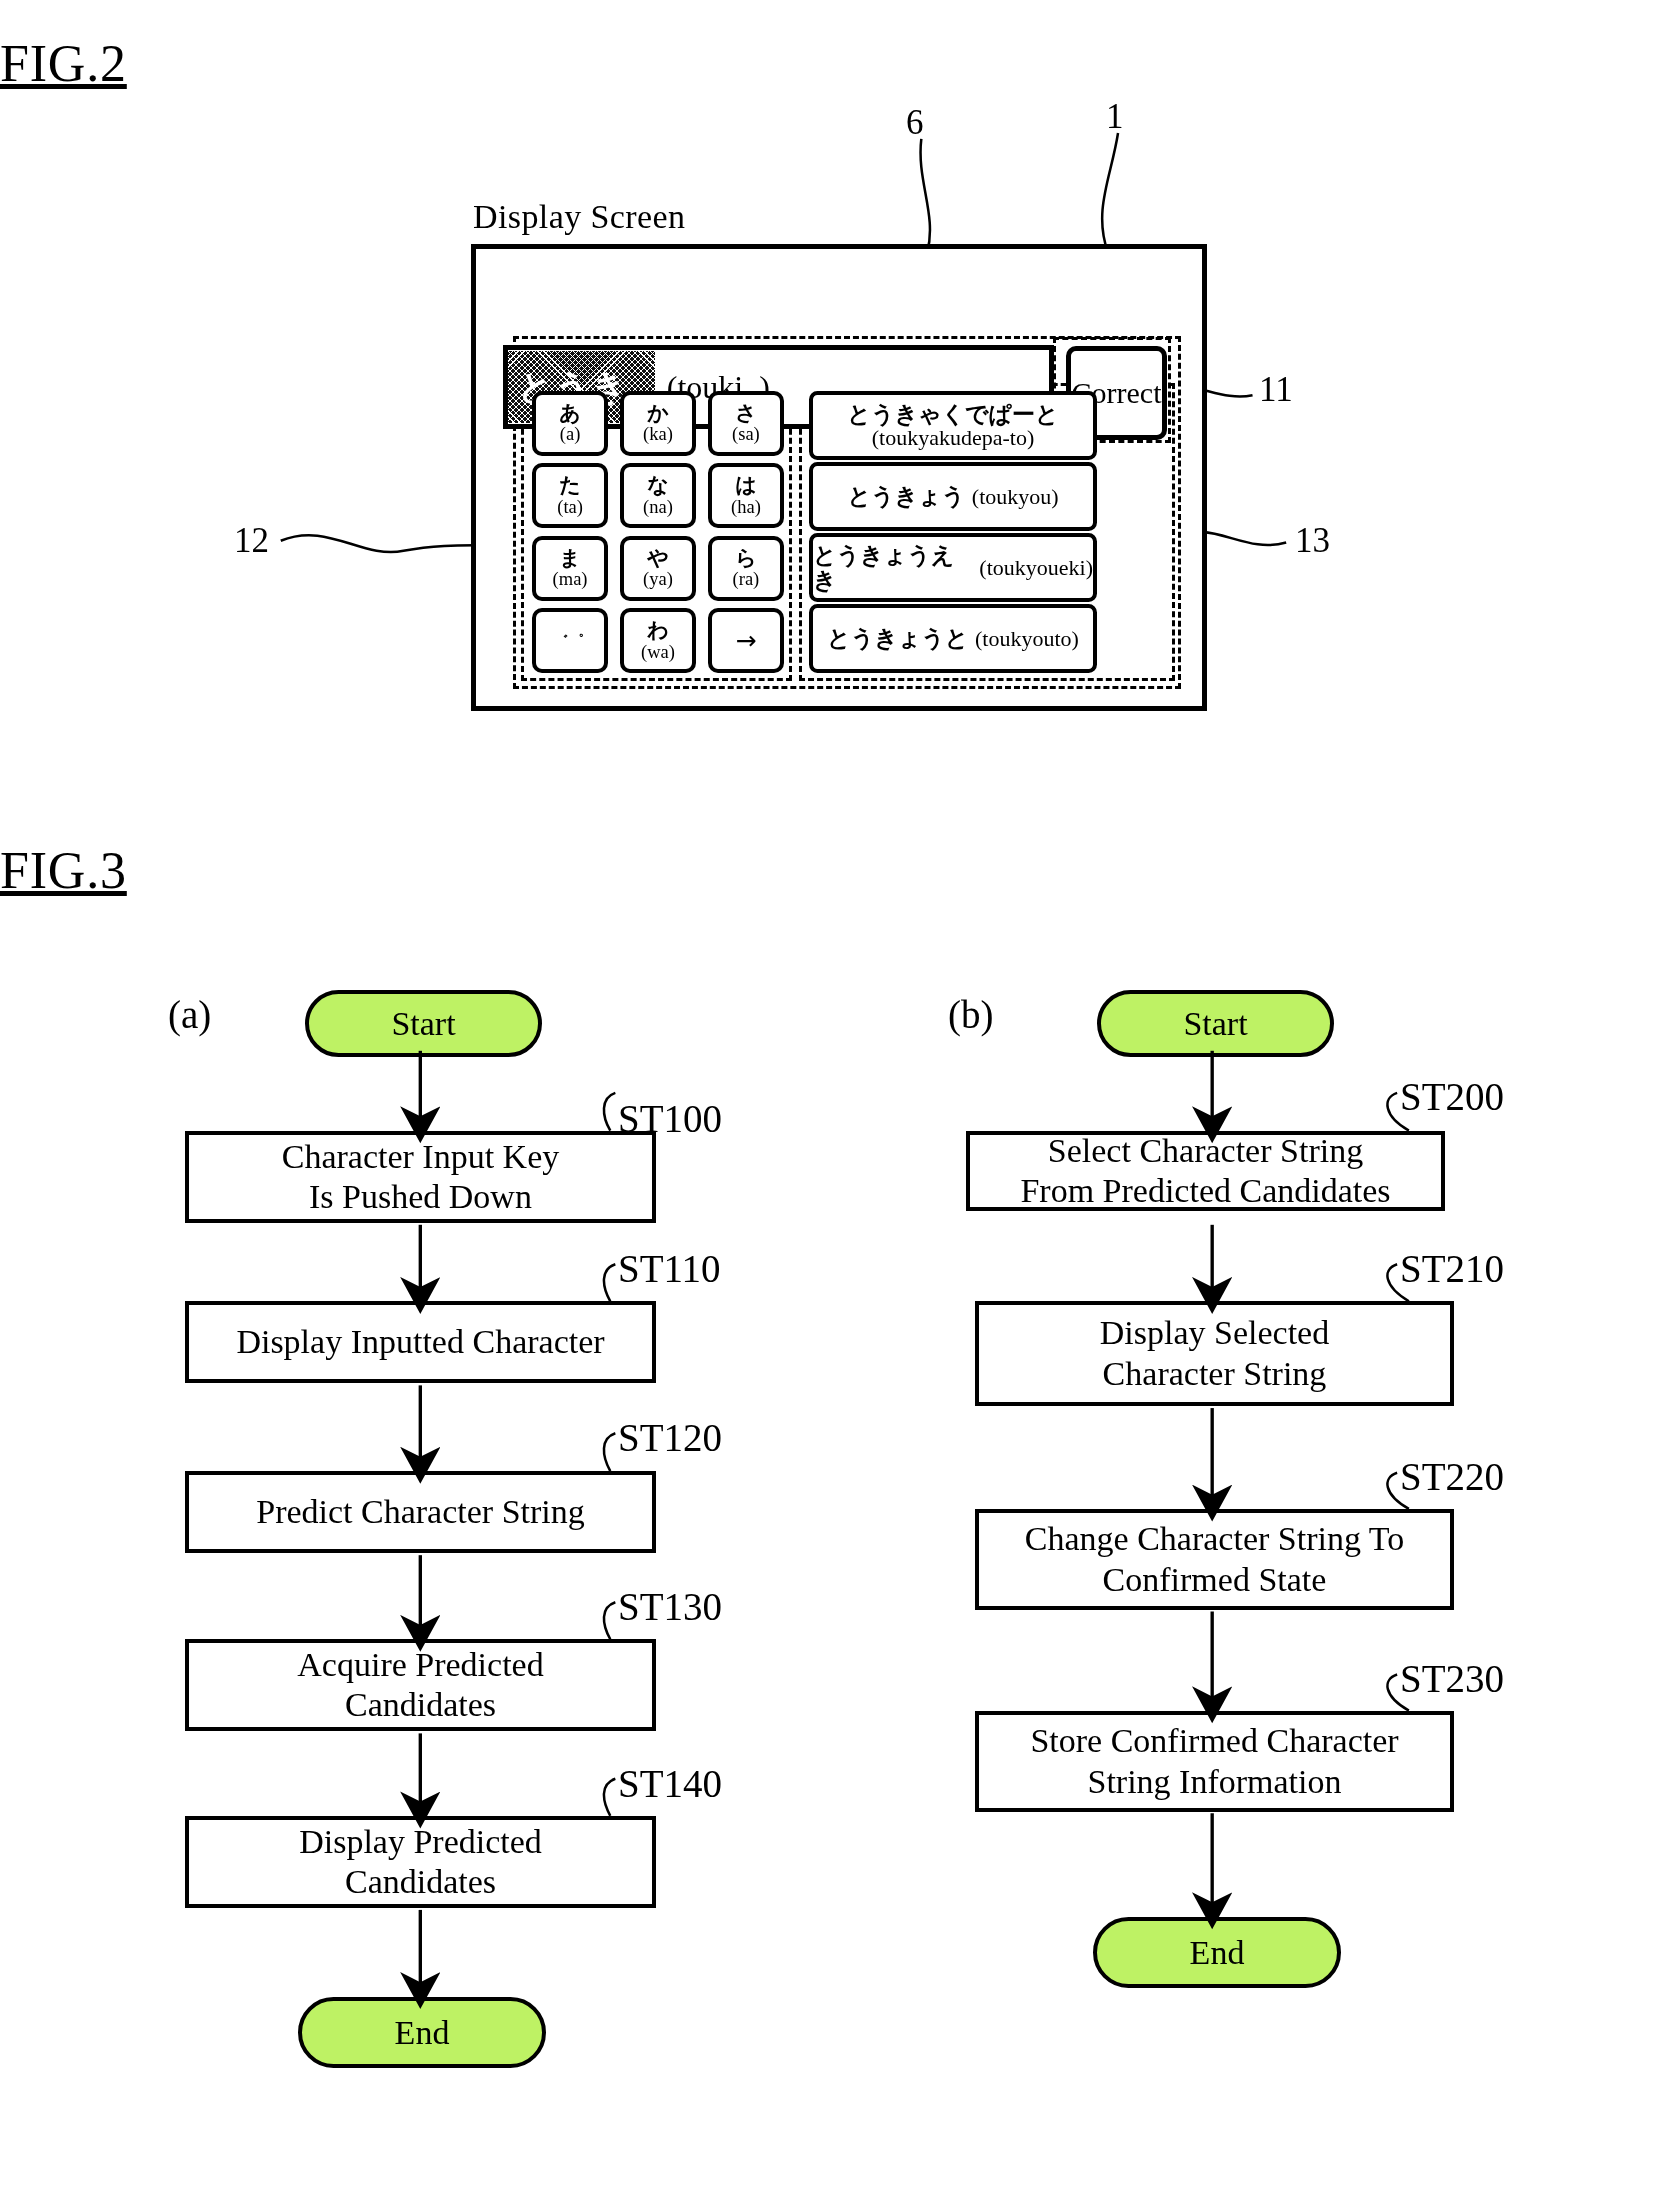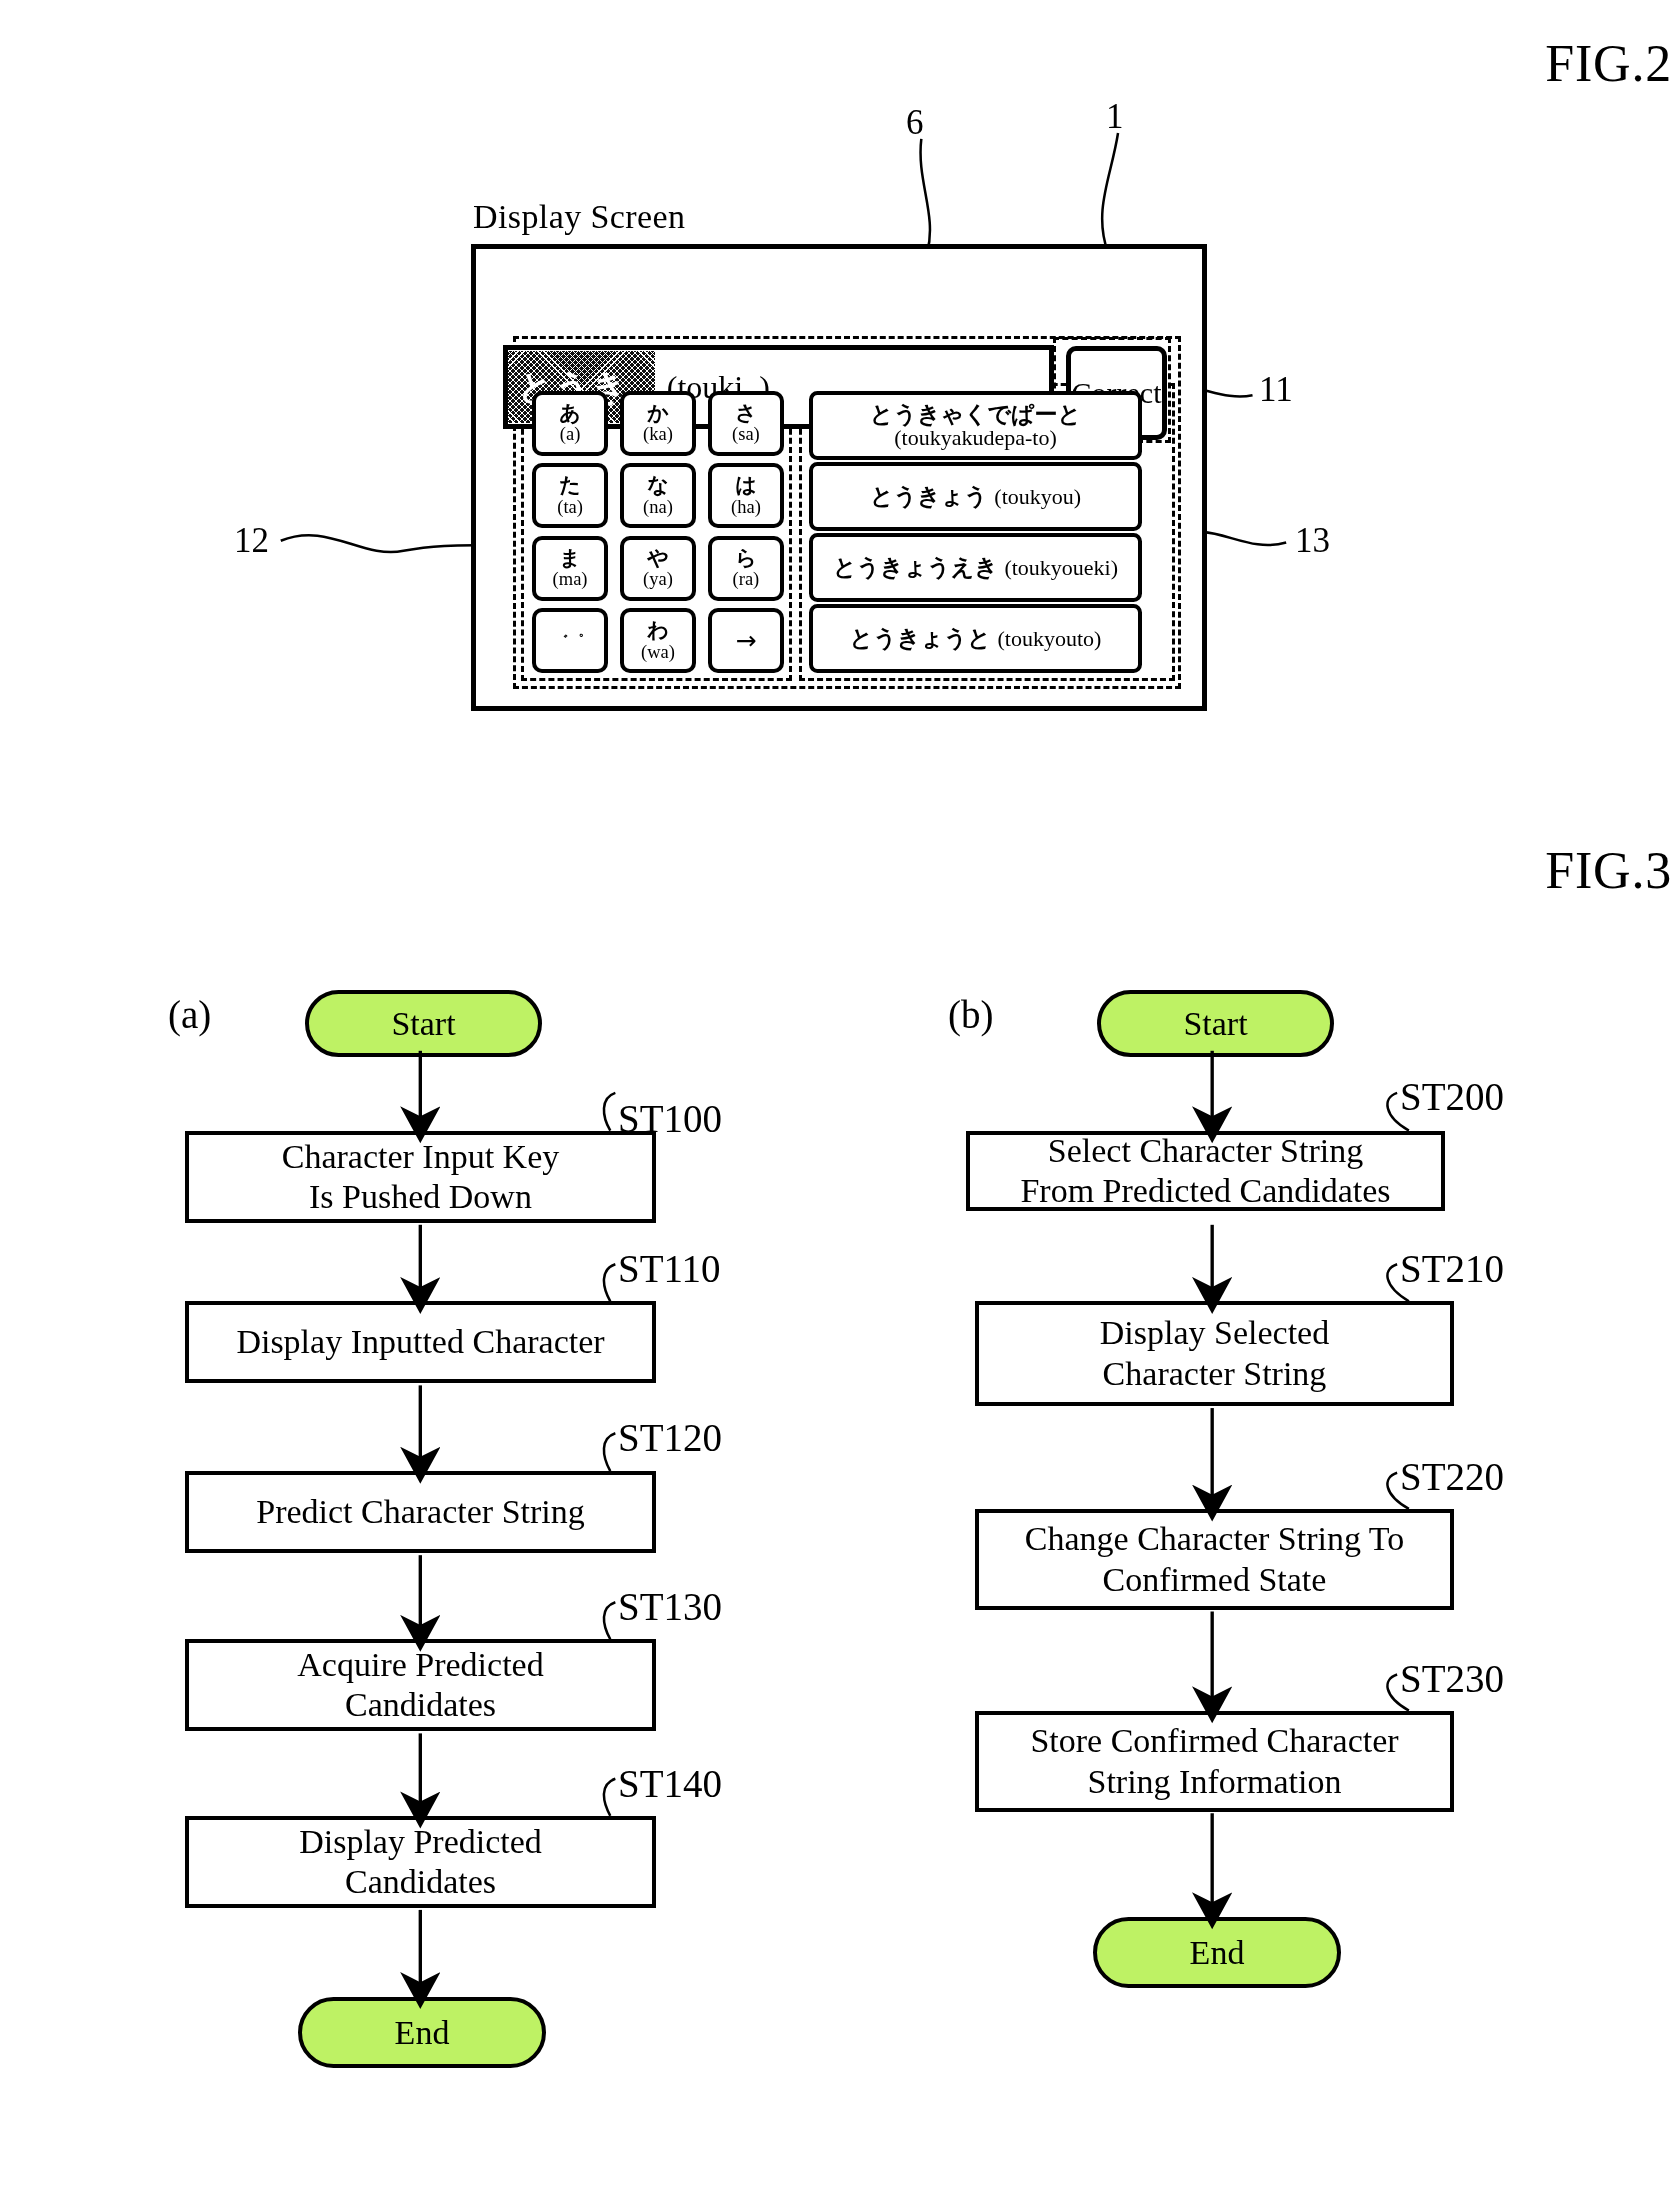--- a/index.html
+++ b/index.html
@@ -6,21 +6,21 @@
   body{
     width:1672px;height:2205px;position:relative;
     font-family:"Liberation Serif","DejaVu Serif",serif;
     color:#000;overflow:hidden;
   }
   .abs{position:absolute;}
 
   
   .figtitle{
     font-family:"Liberation Serif",serif;
-    font-size:52px;letter-spacing:0.8px;text-align:right;width:100%;
+    font-size:52px;letter-spacing:0.8px;text-align:left;width:100%;text-decoration:underline;
   }
 
   
   #fig2-panel{
     left:471px;top:244px;width:736px;height:467px;
     border:5.9px solid #000;background:#fff;box-sizing:border-box;
   }
   #display-screen-label{
     left:473px;top:198px;font-size:34px;letter-spacing:0.4px;
   }
@@ -79,21 +79,21 @@
     border:4.2px solid #000;border-radius:10px;background:#fff;
     display:flex;flex-direction:column;align-items:center;justify-content:center;
     line-height:1;
   }
   .key .kana{font-family:"DejaVu Sans",sans-serif;font-weight:bold;font-size:21px;}
   .key .roma{font-size:18.5px;margin-top:1.7px;}
   .key .arrow{font-family:"DejaVu Sans",sans-serif;font-size:25px;}
   .key .dakuten{font-family:"DejaVu Sans",sans-serif;font-size:13.5px;font-weight:bold;letter-spacing:1.7px;}
 
   
-  #candidates{left:809px;top:391px;width:333px;height:282px;
+  #candidates{left:809px;top:391px;width:288px;height:282px;
     display:flex;flex-direction:column;justify-content:space-between;}
   .cand{
     border:4.2px solid #000;border-radius:8.4px;background:#fff;
     height:61px;display:flex;flex-direction:column;
     align-items:center;justify-content:center;line-height:1.05;
   }
   .cand .kana{font-family:"DejaVu Sans",sans-serif;font-weight:bold;font-size:23px;}
   .cand .roma{font-size:22px;}
   .cand.one-line{flex-direction:row;gap:6.7px;}
 

